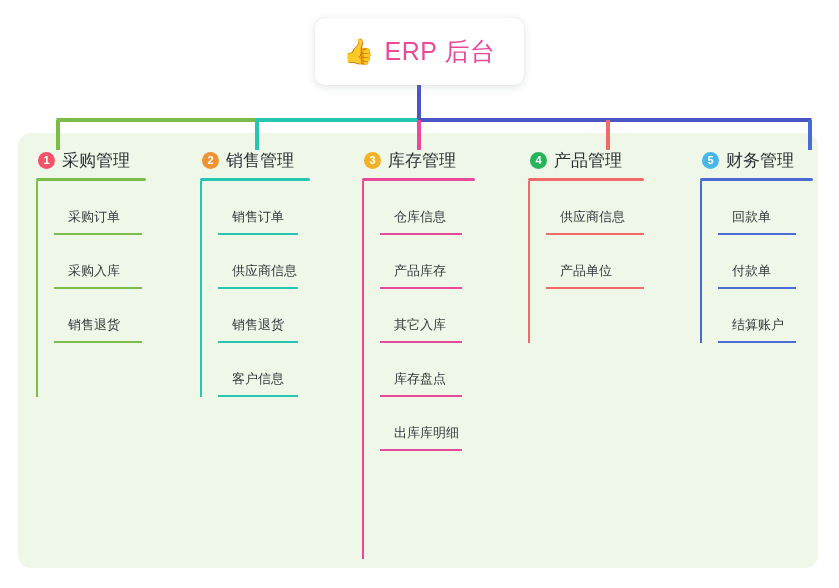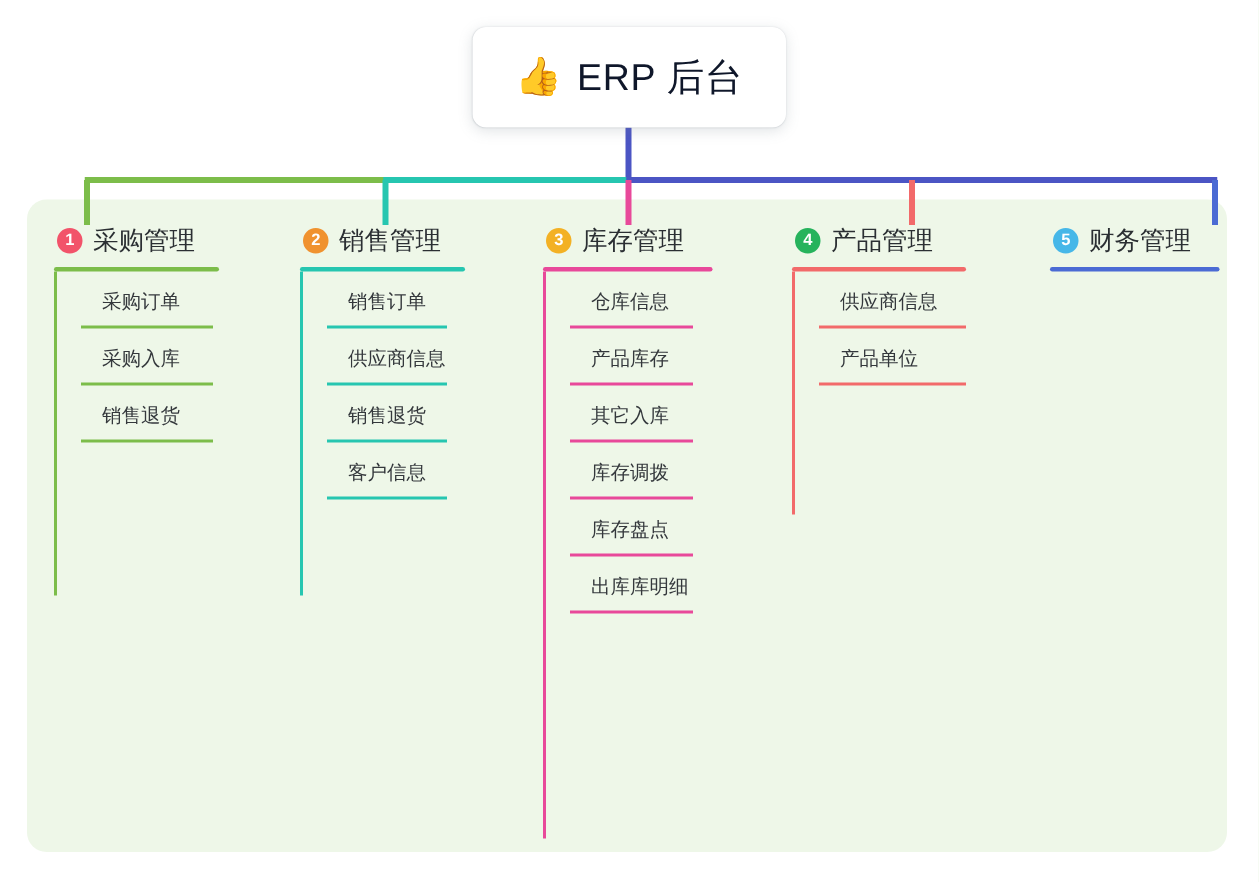--- a/index.html
+++ b/index.html
@@ -32,21 +32,21 @@
     gap: 10px;
     z-index: 5;
   }
   .root-emoji {
     font-size: 25px;
     line-height: 1;
     display: block;
   }
   .root-title {
     font-size: 25px;
-    color: #0f172a;
+    color: #ec4899;
     letter-spacing: 0.5px;
     white-space: nowrap;
   }
 
   
   .panel {
     position: absolute;
     left: 18px;
     top: 133px;
     width: 800px;
@@ -105,21 +105,21 @@
     margin-top: 0px;
   }
   .spine {
     position: absolute;
     left: 0px;
     top: 0;
     width: 2px;
   }
   .leaf {
     position: relative;
-    height: 38px;
+    height: 54px;
   }
   .leaf-text {
     position: absolute;
     left: 14px;
     bottom: 9px;
     font-size: 13px;
     color: #34383c;
     white-space: nowrap;
   }
   .leaf-rule {
@@ -216,24 +216,20 @@
           </div>
           <div class="leaf">
             <span class="leaf-text">产品库存</span>
             <div class="leaf-rule" style="width: 82px; background: rgb(232, 73, 154);"></div>
           </div>
           <div class="leaf">
             <span class="leaf-text">其它入库</span>
             <div class="leaf-rule" style="width: 82px; background: rgb(232, 73, 154);"></div>
           </div>
           <div class="leaf">
-            <span class="leaf-text">库存调拨</span>
-            <div class="leaf-rule" style="width: 82px; background: rgb(232, 73, 154);"></div>
-          </div>
-          <div class="leaf">
             <span class="leaf-text">库存盘点</span>
             <div class="leaf-rule" style="width: 82px; background: rgb(232, 73, 154);"></div>
           </div>
           <div class="leaf">
             <span class="leaf-text">出库库明细</span>
             <div class="leaf-rule" style="width: 82px; background: rgb(232, 73, 154);"></div>
           </div>
         </div>
       </div>
       <div class="column" style="left: 528px; top: 147px;">
@@ -253,16 +249,31 @@
             <div class="leaf-rule" style="width: 98px; background: rgb(242, 106, 106);"></div>
           </div>
         </div>
       </div>
       <div class="column" style="left: 700px; top: 147px;">
         <div class="col-header">
           <span class="badge" style="background: rgb(70, 183, 232);">5</span>
           <span class="col-title">财务管理</span>
         </div>
         <div class="col-rule" style="width: 113px; background: rgb(75, 107, 212);"></div>
+        <div class="children">
+          <div class="spine" style="background: rgb(75, 107, 212); height: 162px;"></div>
+          <div class="leaf">
+            <span class="leaf-text">回款单</span>
+            <div class="leaf-rule" style="width: 78px; background: rgb(75, 107, 212);"></div>
+          </div>
+          <div class="leaf">
+            <span class="leaf-text">付款单</span>
+            <div class="leaf-rule" style="width: 78px; background: rgb(75, 107, 212);"></div>
+          </div>
+          <div class="leaf">
+            <span class="leaf-text">结算账户</span>
+            <div class="leaf-rule" style="width: 78px; background: rgb(75, 107, 212);"></div>
+          </div>
+        </div>
       </div>
     </div>
 
 </div>
 
 </body></html>

